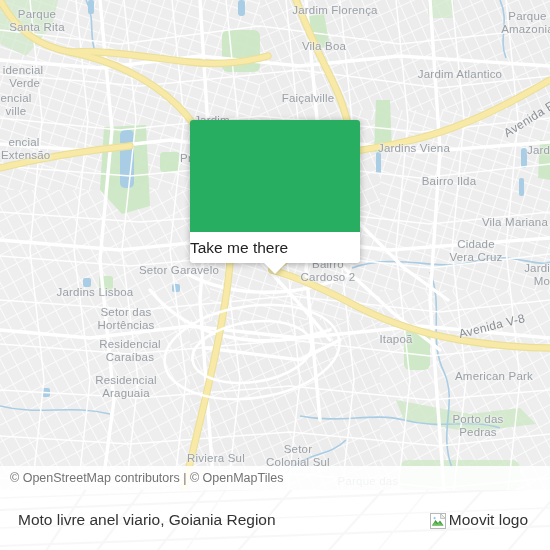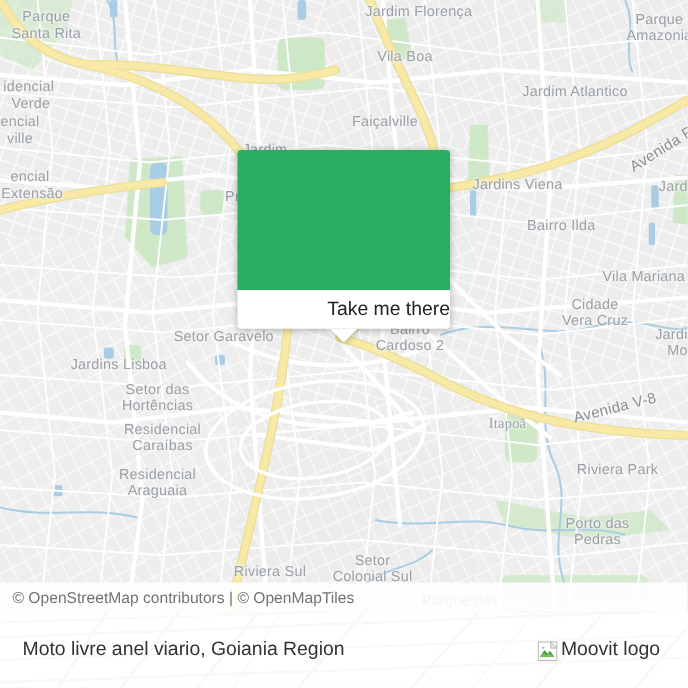--- a/index.html
+++ b/index.html
@@ -79,21 +79,21 @@
     background: #27ae60;
     border-radius: 3px 3px 0 0;
   }
   #popup-footer {
     width: 170px;
     height: 31px;
     background: #ffffff;
     border-radius: 0 0 3px 3px;
     display: flex;
     align-items: center;
-    justify-content: flex-end;
+    justify-content: flex-start;
   }
   #popup-footer .cta {
     font-size: 15.5px;
     color: #222222;
     font-family: "Liberation Sans", sans-serif;
     white-space: pre;
   }
   #popup-tail {
     position: absolute;
     left: 50%;
@@ -319,25 +319,25 @@
       <div class="map-label" style="left: 440px; top: 238px; width: 72px;">Cidade
 Vera Cruz</div>
       <div class="map-label" style="left: 518px; top: 262px; width: 48px;">Jardim
 Mo</div>
       <div class="map-label" style="left: 127px; top: 264px; width: 104px;">Setor Garavelo</div>
       <div class="map-label" style="left: 292px; top: 258px; width: 72px;">Bairro
 Cardoso 2</div>
       <div class="map-label" style="left: 48px; top: 286px; width: 94px;">Jardins Lisboa</div>
       <div class="map-label" style="left: 86px; top: 306px; width: 80px;">Setor das
 Hortências</div>
-      <div class="map-label" style="left: 382px; top: 333px; width: 48px; font-family: Liberation Serif, serif;">Itapoã</div>
+      <div class="map-label" style="left: 372px; top: 333px; width: 48px;">Itapoã</div>
       <div class="map-label road" style="left: 448px; top: 320px; width: 88px; transform: rotate(-14deg);">Avenida V-8</div>
       <div class="map-label" style="left: 88px; top: 338px; width: 84px;">Residencial
 Caraíbas</div>
-      <div class="map-label" style="left: 444px; top: 370px; width: 100px;">Riviera Park</div>
+      <div class="map-label" style="left: 444px; top: 370px; width: 100px;">American Park</div>
       <div class="map-label" style="left: 84px; top: 374px; width: 84px;">Residencial
 Araguaia</div>
       <div class="map-label" style="left: 444px; top: 413px; width: 68px;">Porto das
 Pedras</div>
       <div class="map-label" style="left: 178px; top: 452px; width: 76px;">Riviera Sul</div>
       <div class="map-label" style="left: 258px; top: 443px; width: 80px;">Setor
 Colonial Sul</div>
       <div class="map-label" style="left: 330px; top: 475px; width: 76px;">Parque das</div>
     </div>
 

